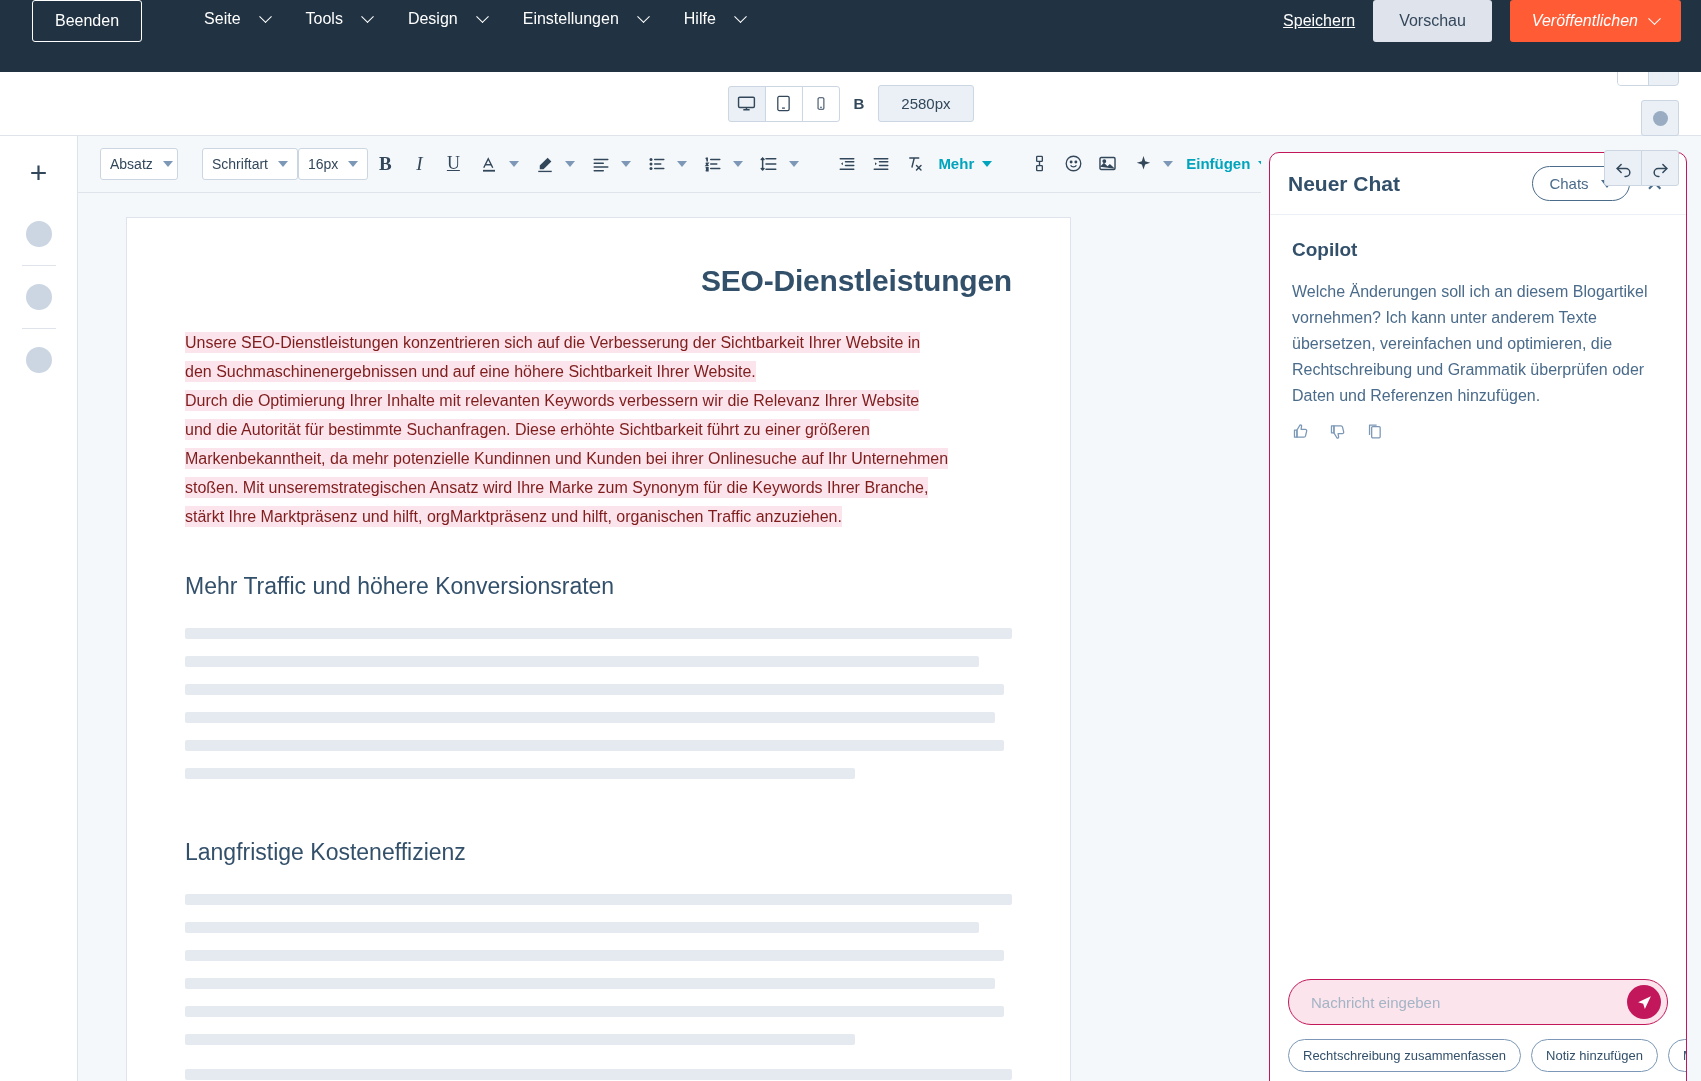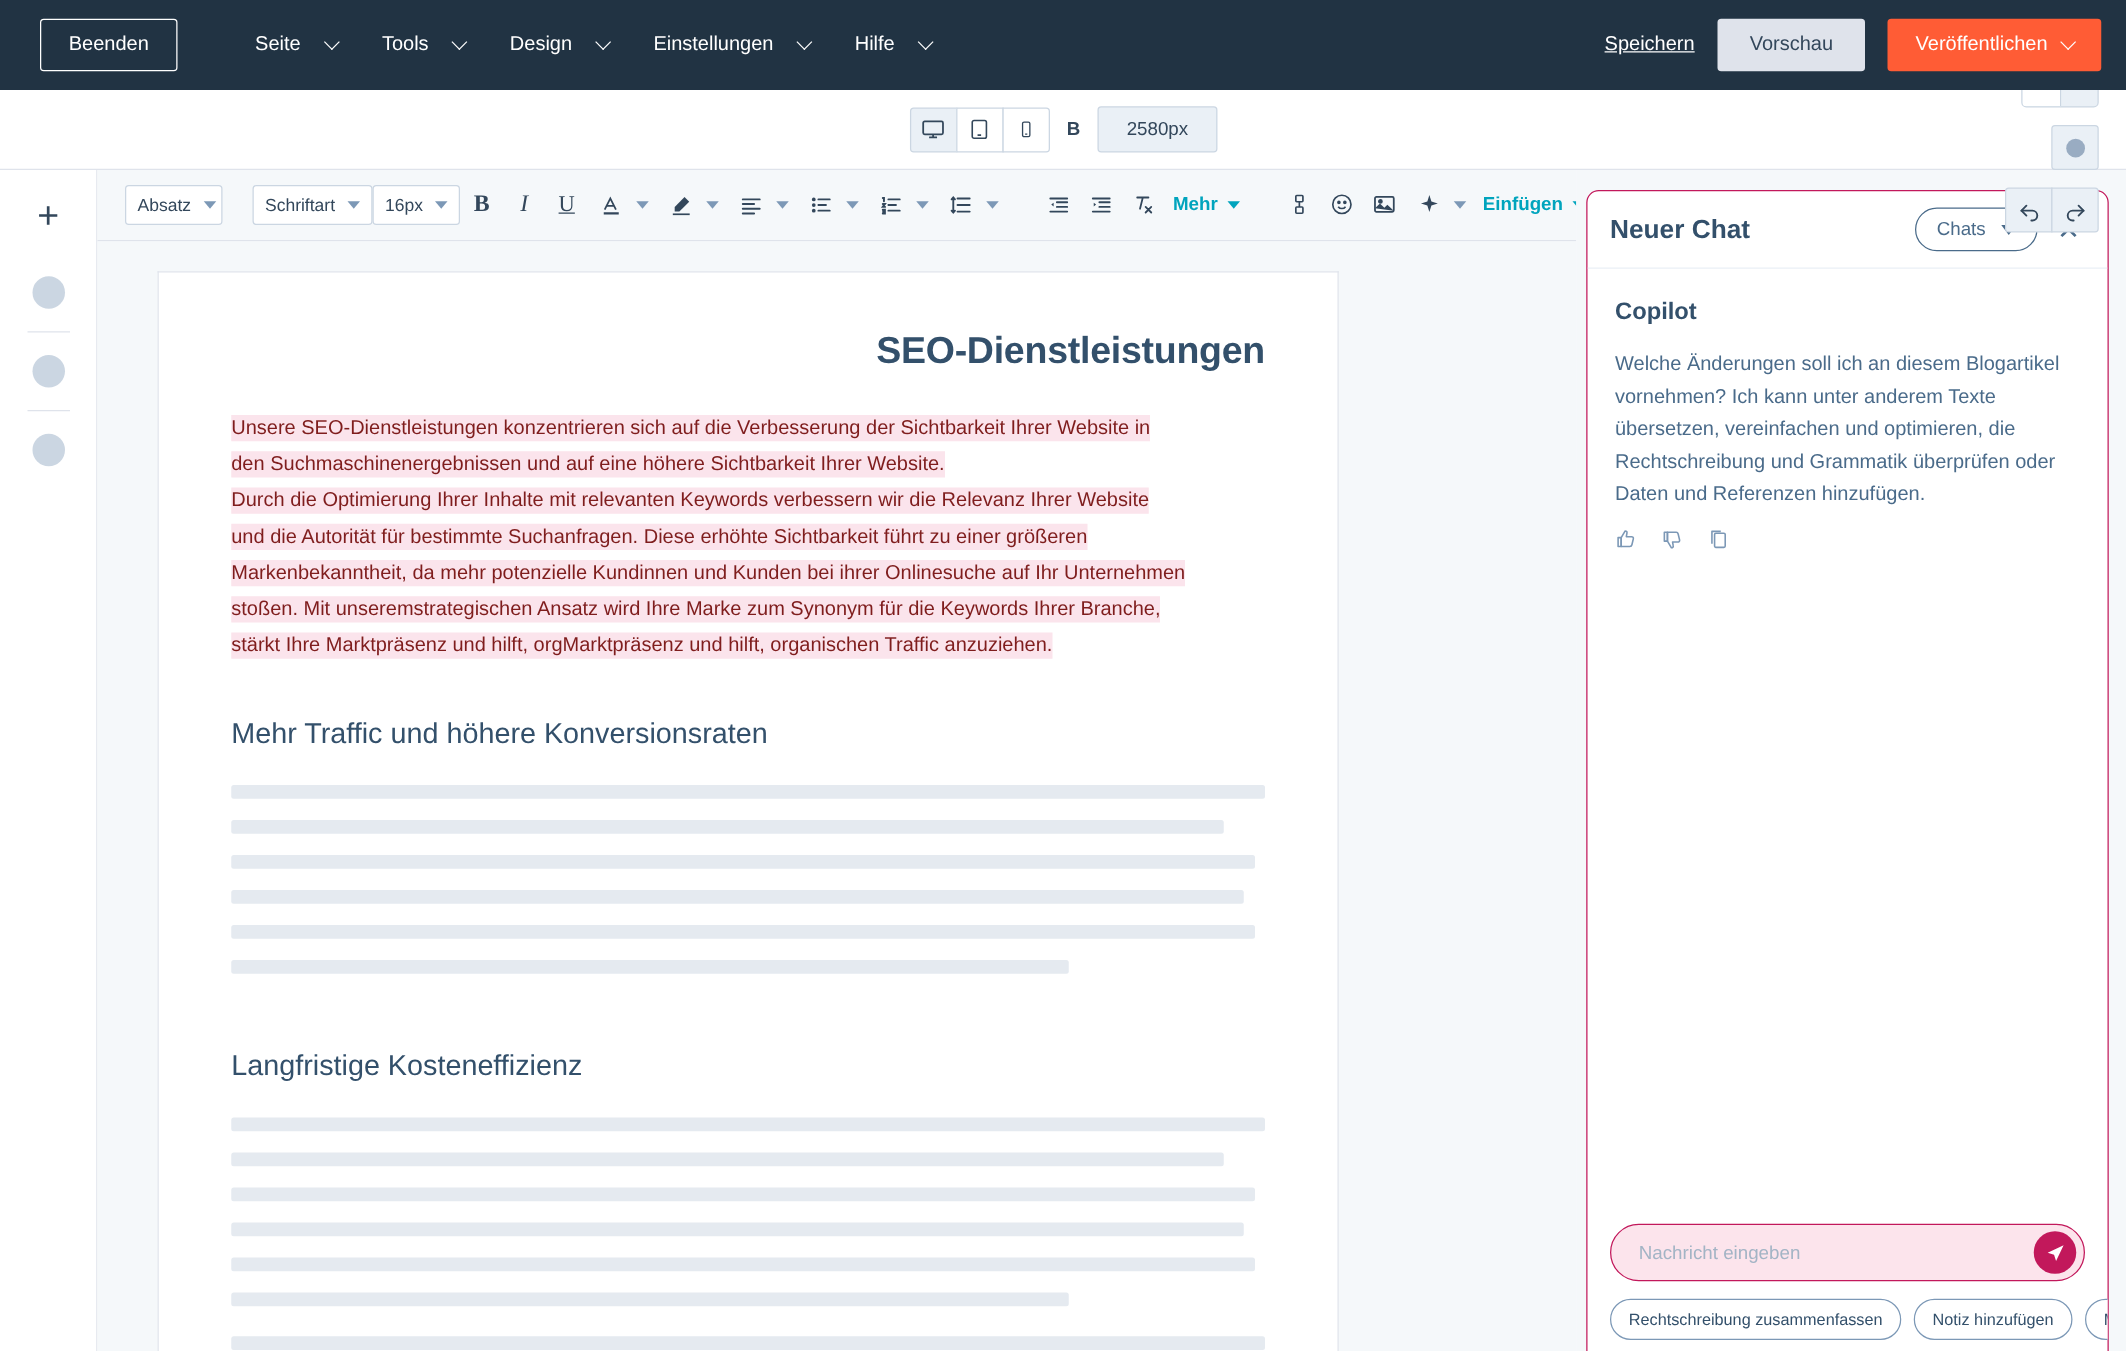--- a/index.html
+++ b/index.html
@@ -6,21 +6,21 @@
   * { box-sizing: border-box; margin: 0; padding: 0; }
   html, body {
     width: 1701px; height: 1081px;
     font-family: "Liberation Sans", sans-serif;
     background: #ffffff; overflow: hidden;
   }
 
   
   .topnav {
     height: 72px; background: #213343;
-    display: flex; align-items: center; padding: 0 20px;
+    display: flex; align-items: flex-start; padding: 0 20px;
     position: relative; z-index: 40;
   }
   .exit-btn {
     border: 1px solid #ffffff; border-radius: 3px; color: #fff;
     font-size: 16px; padding: 11px 22px; background: transparent;
     margin-left: 12px; cursor: pointer; font-family: inherit;
   }
   .nav-items { display: flex; align-items: center; margin-left: 44px; gap: 0; }
   .nav-item {
     color: #ffffff; font-size: 16px; padding: 10px 18px; cursor: pointer;
@@ -35,21 +35,21 @@
   .link-save {
     color: #ffffff; font-size: 16px; text-decoration: underline; cursor: pointer;
   }
   .btn-preview {
     background: #dfe3eb; color: #33475b; border: none; border-radius: 3px;
     font-size: 16px; padding: 12px 26px; cursor: pointer; font-family: inherit;
   }
   .btn-publish {
     background: #ff5c35; color: #fff; border: none; border-radius: 3px;
     font-size: 16px; padding: 12px 22px; cursor: pointer; font-family: inherit;
-    display: flex; align-items: center; gap: 12px;
+    display: flex; align-items: center; gap: 12px; font-style: italic;
   }
 
   
   .devicebar {
     height: 64px; background: #ffffff; border-bottom: 1px solid #dfe3eb;
     display: flex; align-items: center; position: relative;
   }
   .device-center {
     position: absolute; left: 50%; transform: translateX(-50%);
     display: flex; align-items: center; gap: 14px;

